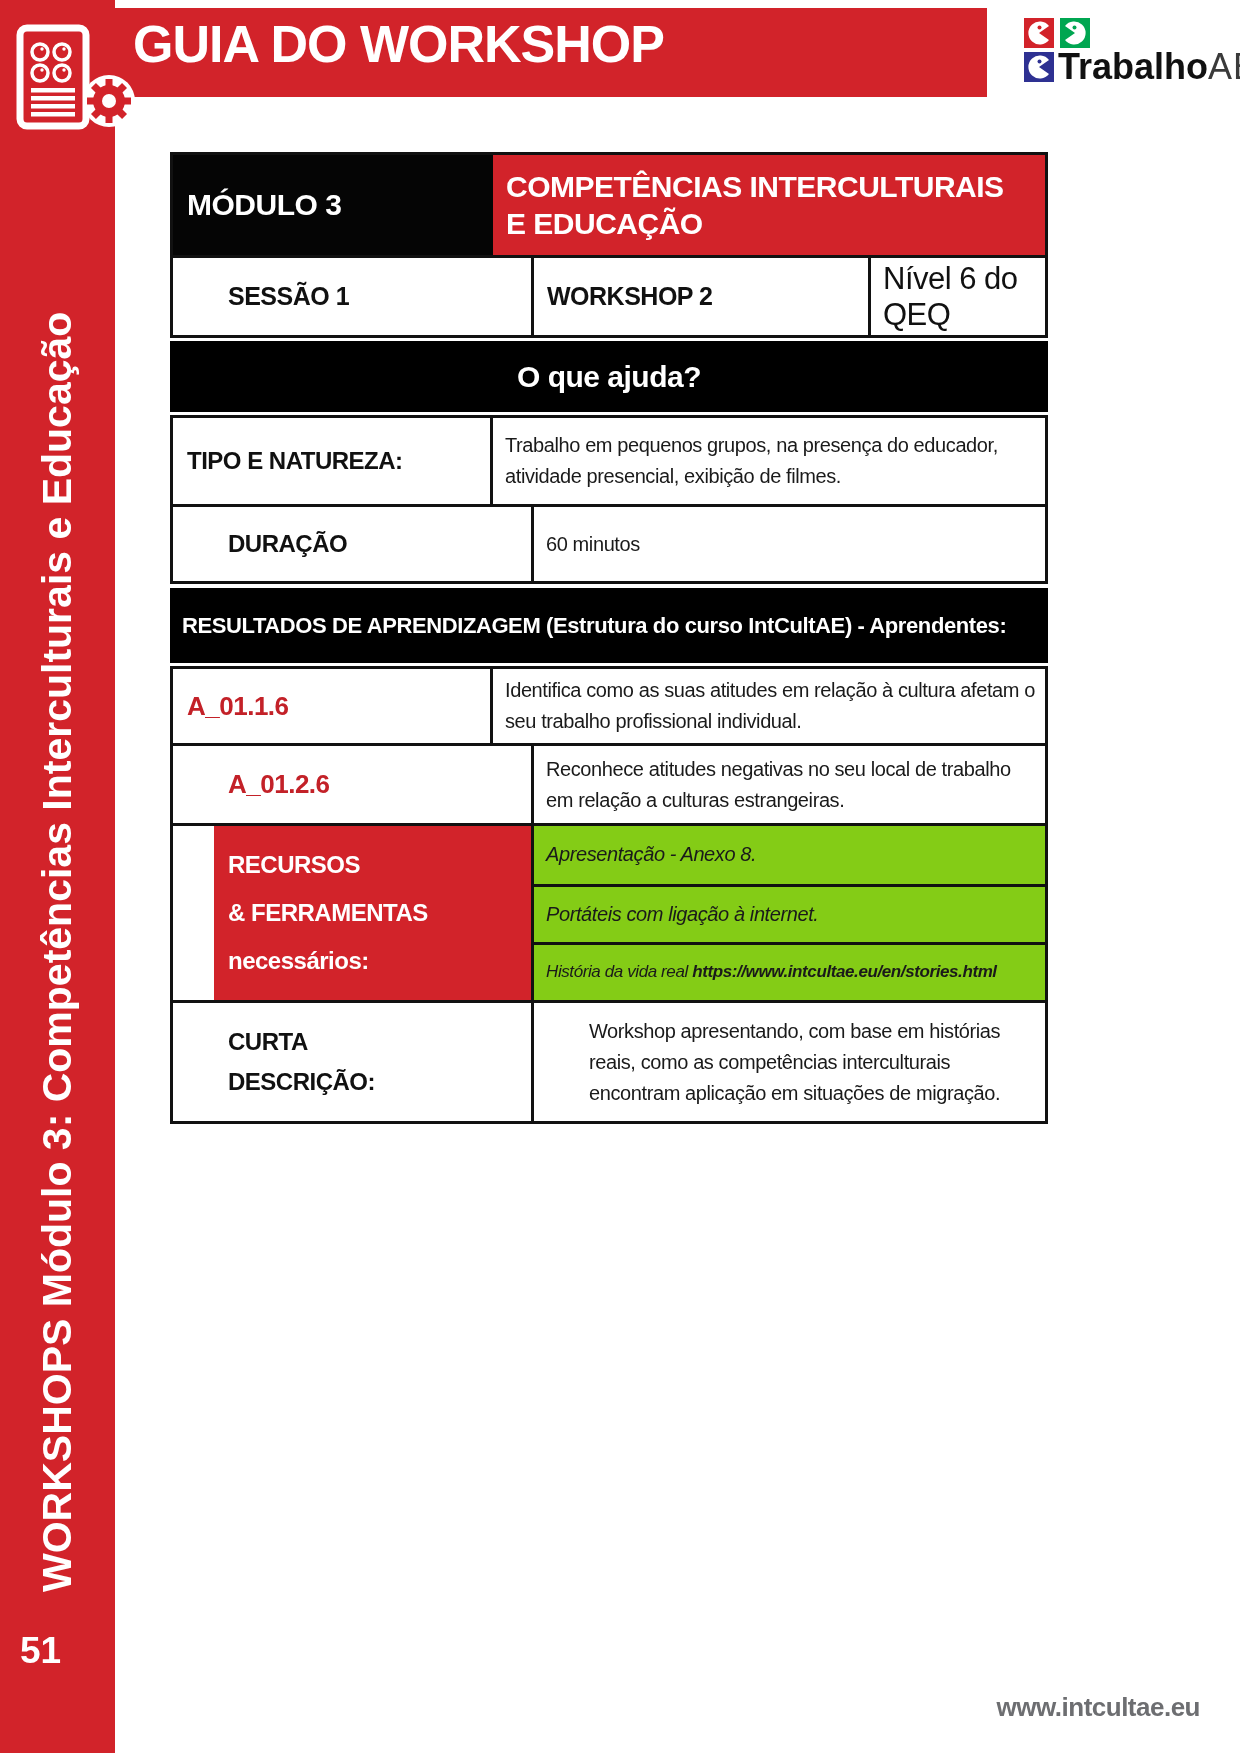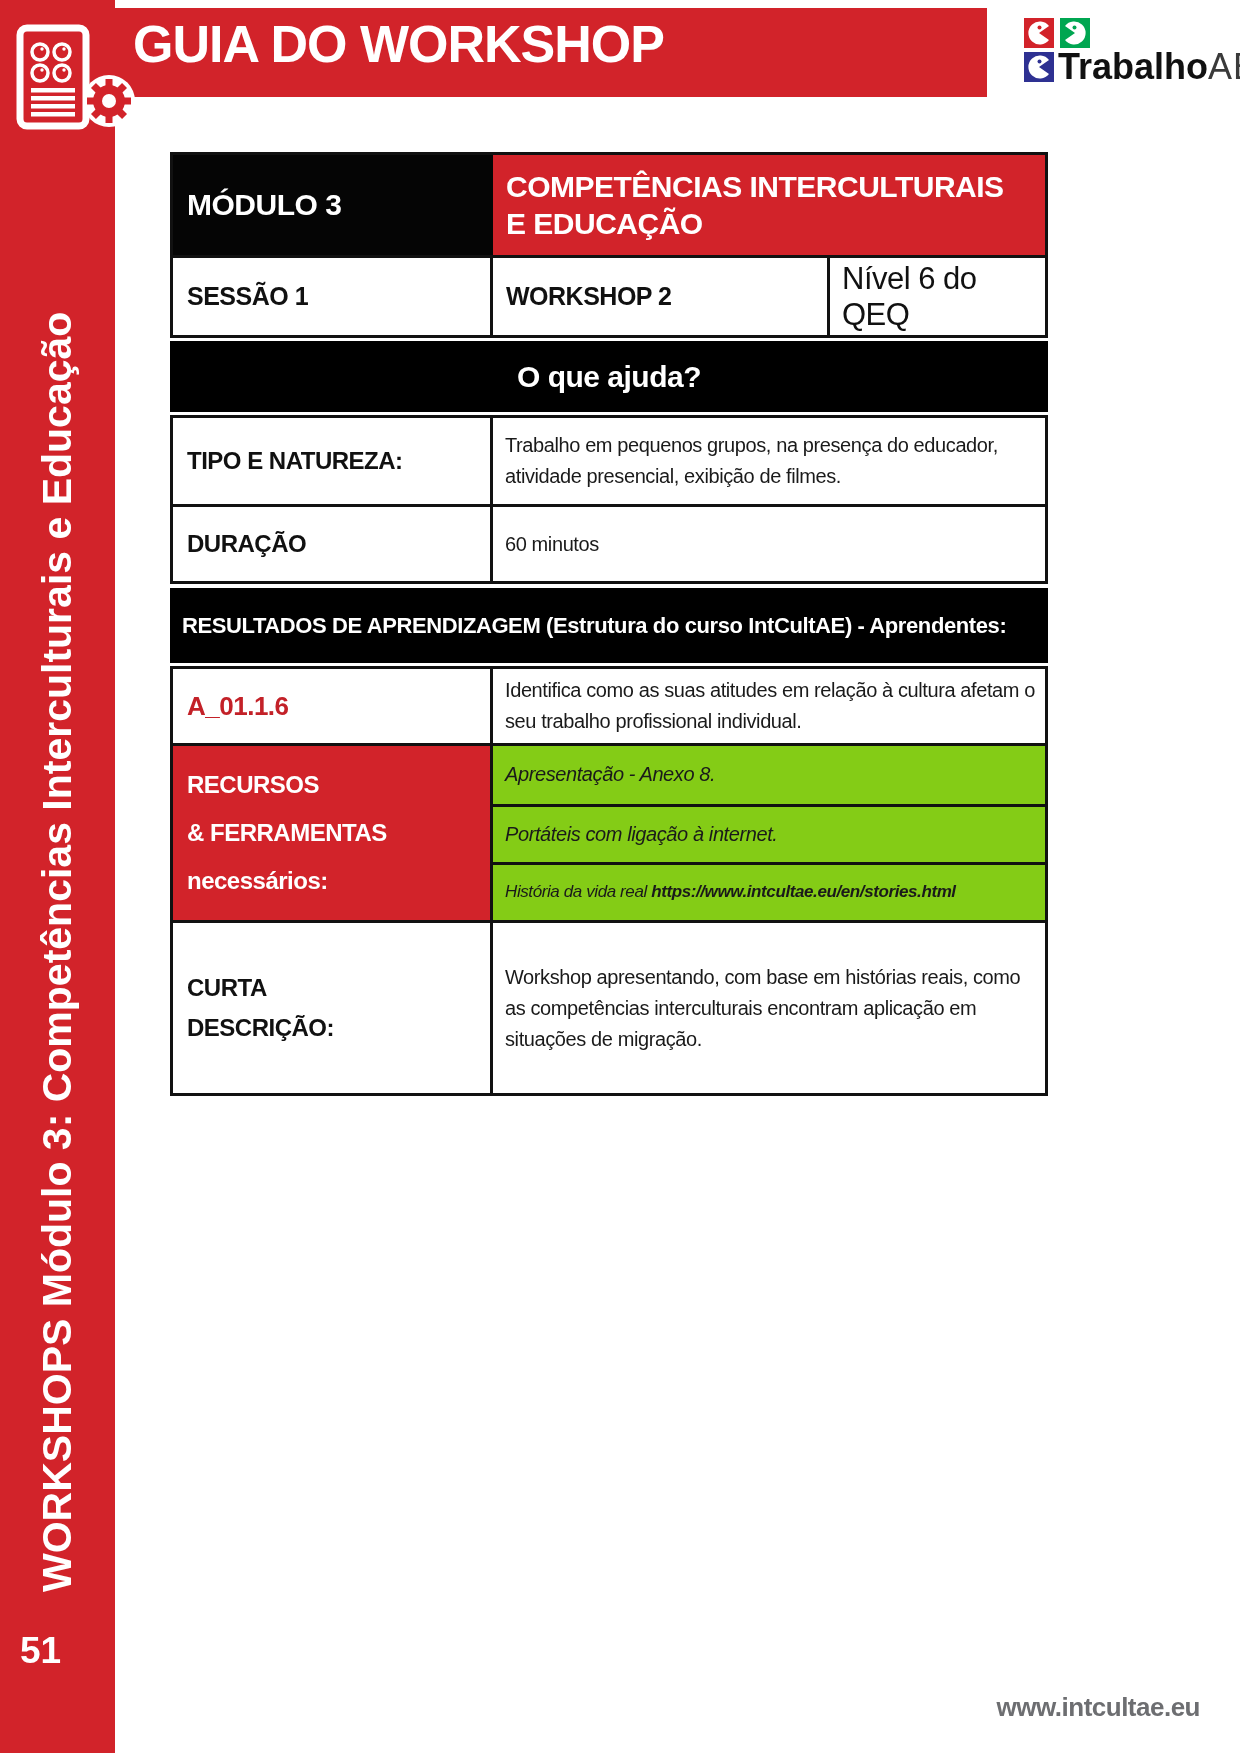--- a/index.html
+++ b/index.html
@@ -26,21 +26,21 @@
   .logo-tile{width:30px;height:30px;display:block;}
   .logo-tile + .logo-tile{margin-left:6px;}
   .logo-text{margin-left:4px;font-size:36px;line-height:30px;white-space:nowrap;}
   .logo-text .b{font-weight:bold;color:#111;}
   .logo-text .l{font-weight:normal;color:#3a3a3a;letter-spacing:1px;}
 
   
   .wtable{position:absolute;left:170px;top:152px;width:878px;}
   .trow{box-sizing:border-box;display:flex;align-items:stretch;background:#fff;}
   .bordered{border:3px solid #111;}
-  .pull{margin-top:-3px;}
+  .pull{margin-top:-3px;padding-left:41px;}
 
   .row-module{height:106px;}
   .cell-module{width:320px;background:#050505;display:flex;align-items:center;
         padding-left:14px;box-sizing:border-box;}
   .cell-module span{font-size:30px;font-weight:bold;color:#fff;letter-spacing:-0.5px;}
   .cell-module-title{flex:1;background:#D2232A;display:flex;align-items:center;
         padding-left:13px;box-sizing:border-box;}
   .cell-module-title span{font-size:30px;font-weight:bold;color:#fff;line-height:37px;
         letter-spacing:-0.5px;white-space:pre-line;}
 
@@ -57,21 +57,21 @@
   .banner-q{height:71px;margin:3px 0;justify-content:center;}
   .banner-q span{font-size:30px;font-weight:bold;color:#fff;letter-spacing:-0.5px;}
   .banner-res{height:75px;margin:4px 0 3px 0;padding-left:12px;}
   .banner-res span{font-size:22px;font-weight:bold;color:#fff;letter-spacing:-0.4px;white-space:nowrap;}
 
   .row-tipo{height:92px;margin-top:3px;}
   .row-dur{height:80px;}
   .row-out1{height:80px;margin-top:3px;}
   .row-out2{height:83px;}
   .row-rec{height:180px;}
-  .row-curta{height:176px;}
+  .row-curta{height:124px;gap:43px;}
 
   .cell-label{width:320px;box-sizing:border-box;border-right:3px solid #111;
         display:flex;align-items:center;padding-left:14px;background:#fff;}
   .cell-label span{font-size:24px;font-weight:bold;letter-spacing:-0.5px;color:#111;
         white-space:pre-line;line-height:40px;}
   .cell-code{width:320px;box-sizing:border-box;border-right:3px solid #111;
         display:flex;align-items:center;padding-left:14px;}
   .cell-code span{font-size:26px;font-weight:bold;color:#C32128;letter-spacing:-0.5px;}
   .cell-value{flex:1;display:flex;align-items:center;padding:6px 10px 6px 12px;box-sizing:border-box;}
   .cell-value span{font-size:20px;color:#1a1a1a;letter-spacing:-0.4px;line-height:31px;}
@@ -216,20 +216,28 @@
 
     <div class="trow bordered row-out1">
       <div class="cell-code">
         <span>A_01.1.6</span>
       </div>
       <div class="cell-value">
         <span>Identifica como as suas atitudes em relação à cultura afetam o seu trabalho profissional individual.</span>
       </div>
     </div>
 
+    <div class="trow bordered row-out2 pull">
+      <div class="cell-code">
+        <span>A_01.2.6</span>
+      </div>
+      <div class="cell-value">
+        <span>Reconhece atitudes negativas no seu local de trabalho em relação a culturas estrangeiras.</span>
+      </div>
+    </div>
 
     <div class="trow bordered row-rec pull">
       <div class="cell-recursos">
         <span>RECURSOS
 &amp; FERRAMENTAS
 necessários:</span>
       </div>
       <div class="pink-col">
         <div class="pink-row">
           <span>Apresentação - Anexo 8.</span>

